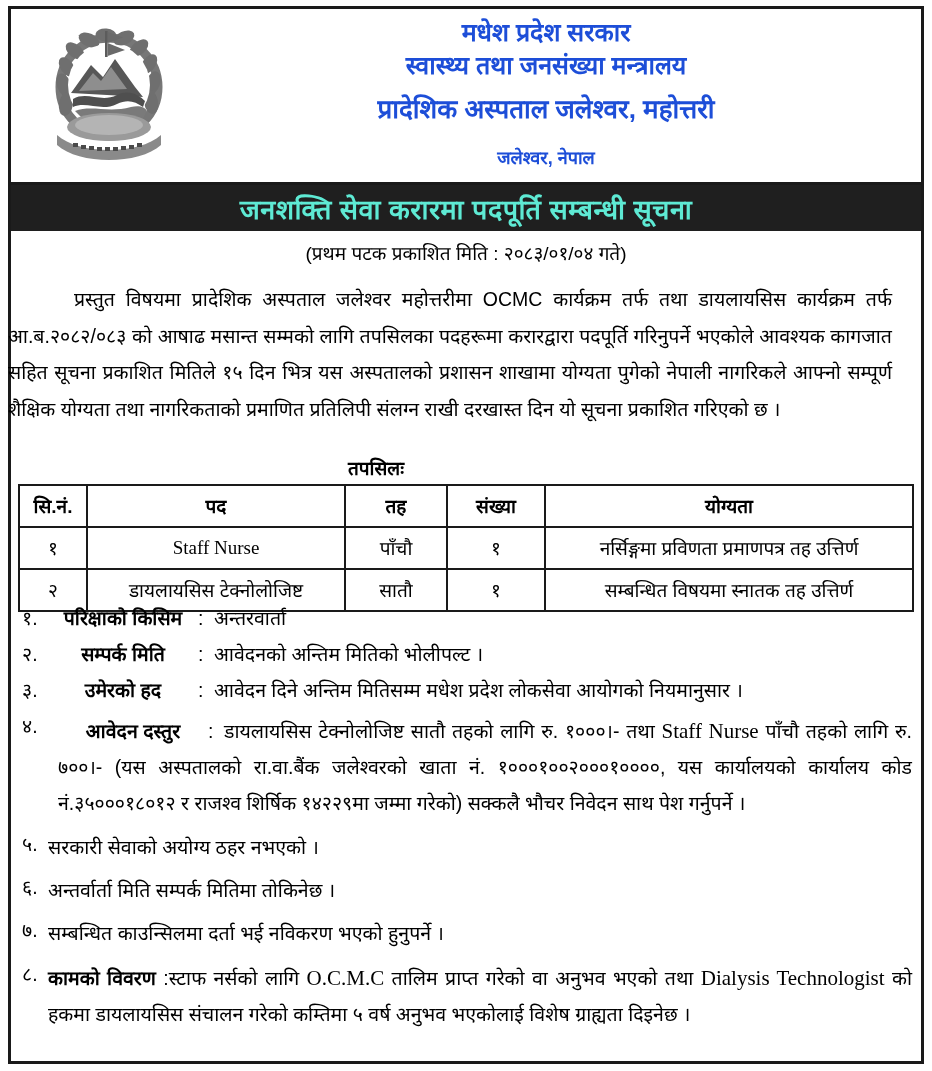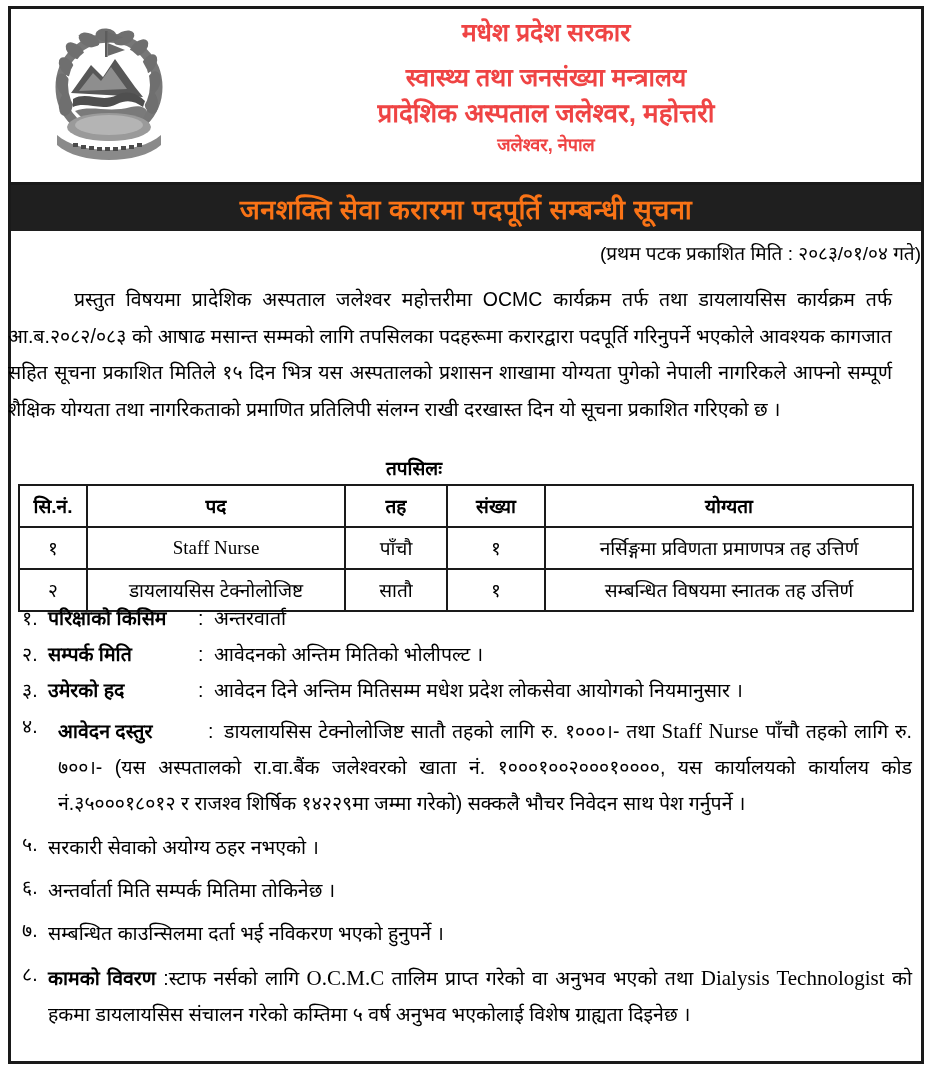--- a/index.html
+++ b/index.html
@@ -51,58 +51,58 @@
   .header-titles {
     position: absolute;
     left: 175px;
     top: 4px;
     width: 720px;
     text-align: center;
   }
   .hline {
     font-family: "Liberation Sans", "DejaVu Sans", sans-serif;
     font-weight: bold;
-    color: #ef4444;
+    color: #1d4ed8;
     line-height: 1.22;
     white-space: nowrap;
   }
   .hl1 { font-size: 25px; margin-top: 4px; }
-  .hl2 { font-size: 25px; margin-top: 14px; }
+  .hl2 { font-size: 25px; margin-top: 2px; }
   .hl3 { font-size: 19px; margin-top: 4px; }
-  .hl4 { font-size: 26px; margin-top: 6px; }
-  .hl5 { font-size: 18px; margin-top: 5px; }
+  .hl4 { font-size: 26px; margin-top: 14px; }
+  .hl5 { font-size: 18px; margin-top: 22px; }
 
   
   .banner {
     position: absolute;
     left: 11px;
     top: 185px;
     width: 910px;
     height: 46px;
     background: #1f1f1f;
-    color: #f97316;
+    color: #5eead4;
     display: flex;
     align-items: center;
     justify-content: center;
   }
   .banner-text {
     font-family: "Liberation Sans", "DejaVu Sans", sans-serif;
     font-weight: bold;
     font-size: 27px;
     letter-spacing: 0.5px;
     white-space: nowrap;
   }
 
   
   .pubdate {
     position: absolute;
     left: 11px;
     top: 240px;
     width: 910px;
-    text-align: right;
+    text-align: center;
     font-family: "Liberation Sans", "DejaVu Sans", sans-serif;
     font-size: 19px;
     font-weight: 500;
   }
 
   
   .body-para {
     position: absolute;
     left: 8px;
     top: 281px;
@@ -118,21 +118,20 @@
   
   .tapasil {
     position: absolute;
     left: 11px;
     top: 455px;
     width: 730px;
     text-align: center;
     font-family: Liberation Serif, serif;
     font-size: 19px;
     font-weight: bold;
-    margin-left: 38px;
   }
 
   
   .tbl-wrap {
     position: absolute;
     left: 18px;
     top: 484px;
     width: 896px;
   }
   table.vac {
@@ -185,20 +184,21 @@
     flex: 0 0 26px;
     text-align: left;
   }
   .li-body { flex: 1 1 auto; }
 
   
   .li-lbl {
     display: inline-block;
     width: 150px;
     font-weight: bold;
+    text-align: center;
   }
   .li-colon {
     display: inline-block;
     width: 16px;
   }
   .li-val { display: inline; }
 
   .li-flow {
     line-height: 1.75;
     text-align: justify;

